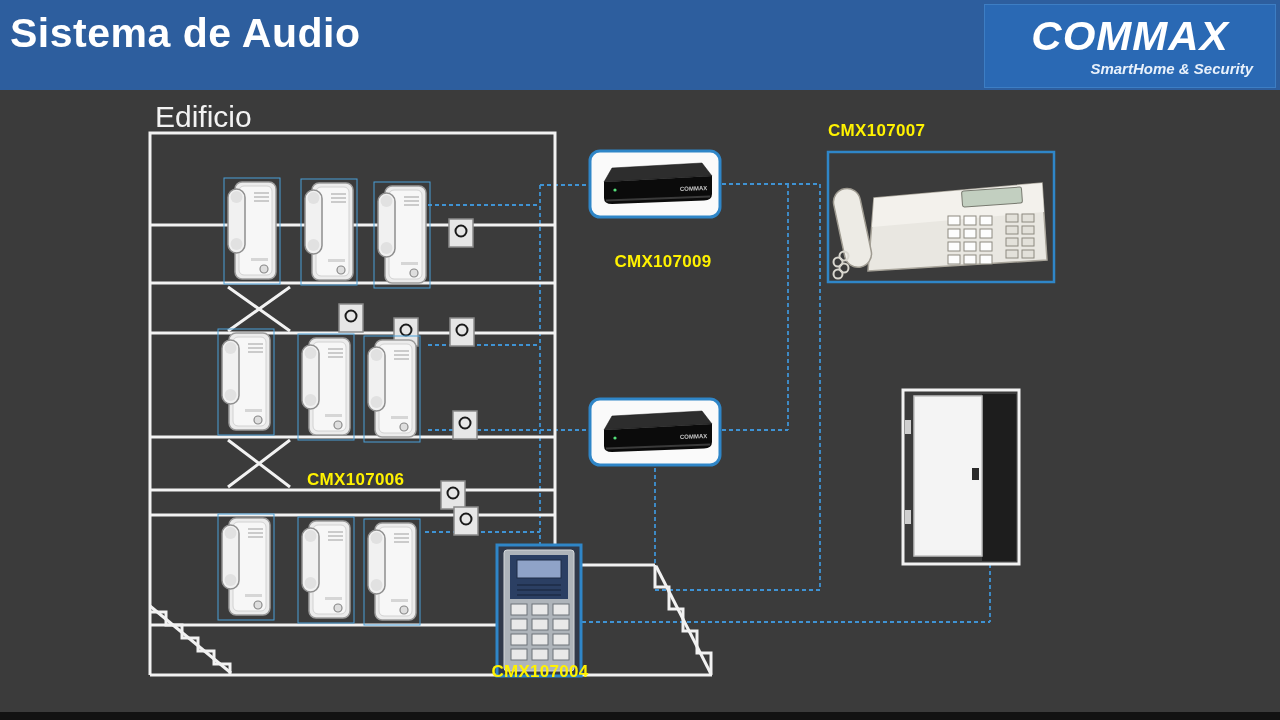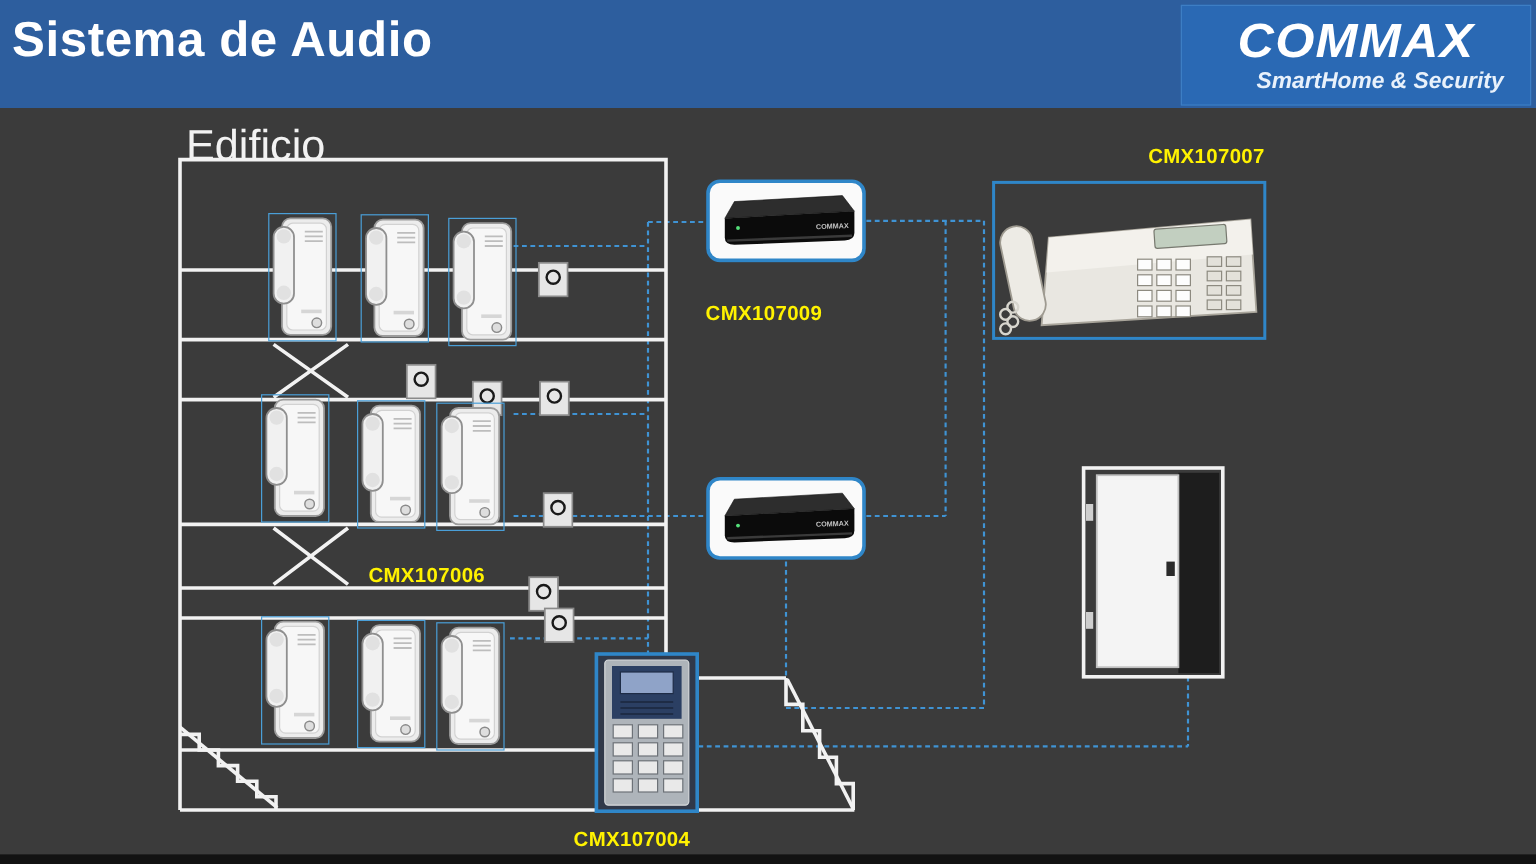--- a/index.html
+++ b/index.html
@@ -23,35 +23,35 @@
     position:absolute; top:4px; left:984px; width:292px; height:84px;
     background:#2a69b4; border:1px solid #3d7ec4;
     display:flex; flex-direction:column; align-items:center; justify-content:center;
     z-index:5;
   }
   .logo .brand {
     color:#ffffff; font-size:42px; font-weight:800; font-style:italic;
     letter-spacing:1px; line-height:1; transform:scaleY(0.95);
   }
   .logo .tagline {
-    color:#e8f1fb; font-size:19px; font-style:italic; font-weight:700;
+    color:#e8f1fb; font-size:15px; font-style:italic; font-weight:700;
     align-self:flex-end; margin-right:22px; margin-top:2px;
   }
   .edificio {
     position:absolute; top:100px; left:155px;
-    font-size:36px; color:#f2f2f2; z-index:2;
+    font-size:30px; color:#f2f2f2; z-index:2;
   }
   .ylabel {
     position:absolute; color:#fff200; font-weight:700; font-size:17px;
     letter-spacing:0.3px; z-index:2;
   }
-  .lbl-guard   { top:121px; left:828px; width:226px; text-align:right; }
-  .lbl-dist    { top:252px; left:588px; width:150px; text-align:left; }
+  .lbl-guard   { top:121px; left:828px; width:226px; text-align:left; }
+  .lbl-dist    { top:252px; left:588px; width:150px; text-align:center; }
   .lbl-inter   { top:470px; left:307px; }
-  .lbl-door    { top:690px; left:478px; width:124px; }
+  .lbl-door    { top:662px; left:478px; width:124px; text-align:center; }
   svg.scene { position:absolute; top:0; left:0; z-index:1; }
   .bottom-strip {
     position:absolute; left:0; top:712px; width:1280px; height:8px;
     background:#121212; z-index:6;
   }
 </style>
 </head>
 <body>
 
 <div class="header"></div>

